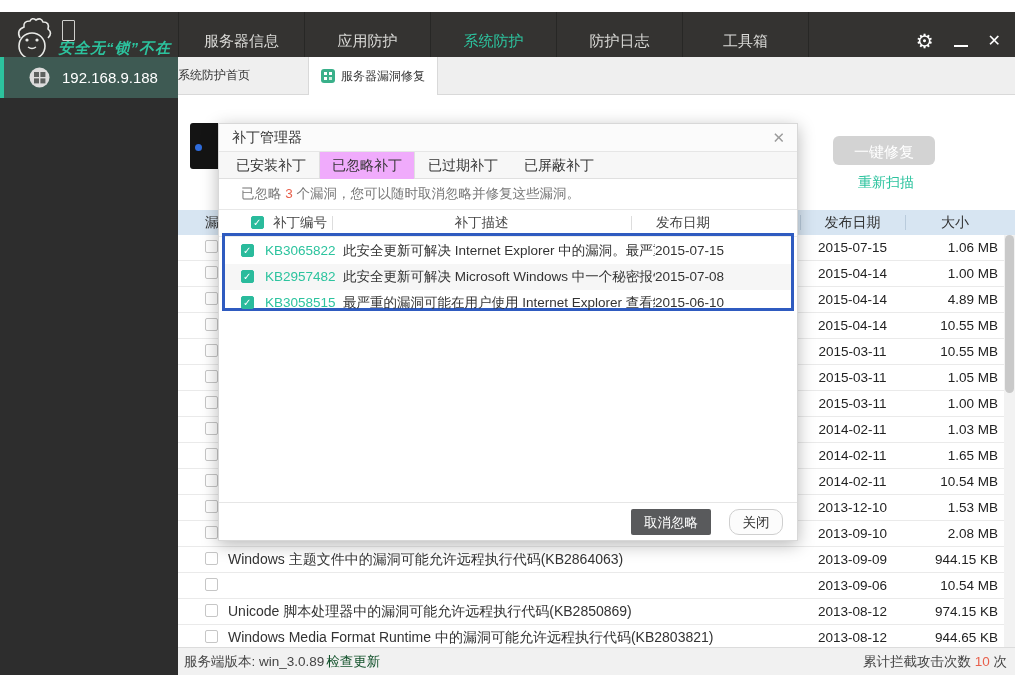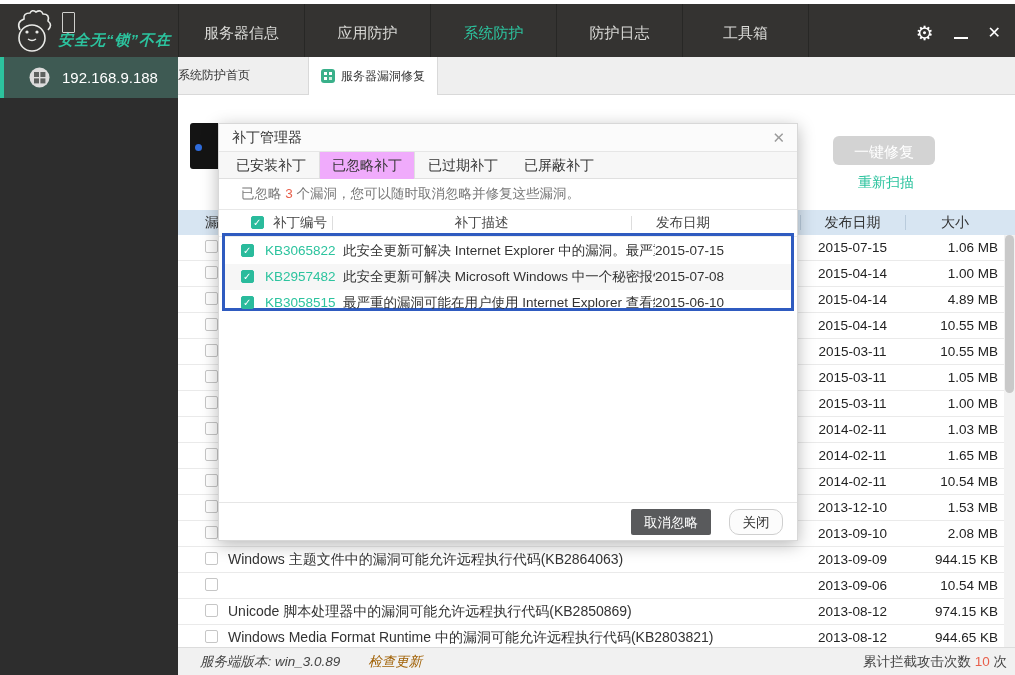--- a/index.html
+++ b/index.html
@@ -1,19 +1,19 @@
 <!DOCTYPE html>
 <html><head>
 <meta charset="utf-8">
 <style>
   html,body{margin:0;padding:0;}
   body{width:1015px;height:675px;position:relative;overflow:hidden;
        font-family:"Liberation Sans","DejaVu Sans",sans-serif;background:#fff;}
   
-  .topbar{position:absolute;left:0;top:4px;width:1015px;height:58px;background:#343331;}
+  .topbar{position:absolute;left:0;top:12px;width:1015px;height:58px;background:#343331;}
   .logo{position:absolute;left:8px;top:4px;width:170px;height:50px;display:flex;align-items:flex-end;}
   .logo svg{flex:none;}
   .slogan{color:#2cc39e;font-size:15px;font-style:italic;font-weight:bold;letter-spacing:1px;
           margin:0 0 8px 2px;white-space:nowrap;}
   .seal{position:absolute;left:54px;top:4px;width:11px;height:19px;border:1px solid #cfd0cd;border-radius:1px;}
   .nav{position:absolute;left:178px;top:0;height:57px;display:flex;}
   .nav-item{width:125px;height:57px;line-height:57px;text-align:center;font-size:15px;color:#d9d9d6;
             border-left:1px solid #272725;cursor:default;}
   .nav-item:last-child{border-right:1px solid #272725;}
   .nav-item.active{color:#2cc39e;}
@@ -96,22 +96,22 @@
   .m-footer{position:absolute;left:0;right:0;bottom:0;height:37px;border-top:1px solid #e6e6e6;}
   .btn-cancel{position:absolute;left:412px;top:6px;width:80px;height:26px;background:#595a5c;color:#fff;
               font-size:13.5px;border:none;border-radius:2px;line-height:26px;text-align:center;}
   .btn-close{position:absolute;left:510px;top:6px;width:54px;height:26px;background:#fcfcfc;color:#333;
              font-size:13.5px;border:1px solid #cfcfcf;border-radius:10px;box-sizing:border-box;
              line-height:24px;text-align:center;}
   
   .bottombar{position:absolute;left:178px;top:647px;width:837px;height:28px;background:#f1f1f1;
              border-top:1px solid #dcdcdc;box-sizing:border-box;display:flex;align-items:center;
              font-size:13.5px;color:#444;}
-  .bb-left{display:flex;gap:28px;padding-left:22px;font-style:italic;}
-  .bb-update{color:#a16207;text-align:center;}
+  .bb-left{display:flex;gap:2px;padding-left:6px;}
+  .bb-update{color:#14532d;text-align:center;}
   .bb-right{margin-left:auto;padding-right:8px;}
   .bb-count{color:#e8604c;}
 </style>
 </head>
 <body>
 
 <div class="topbar">
   <div class="logo">
     <svg width="48" height="50" viewBox="0 0 48 50">
       <circle cx="24" cy="30" r="13" fill="none" stroke="#e9eae7" stroke-width="1.6"></circle>

